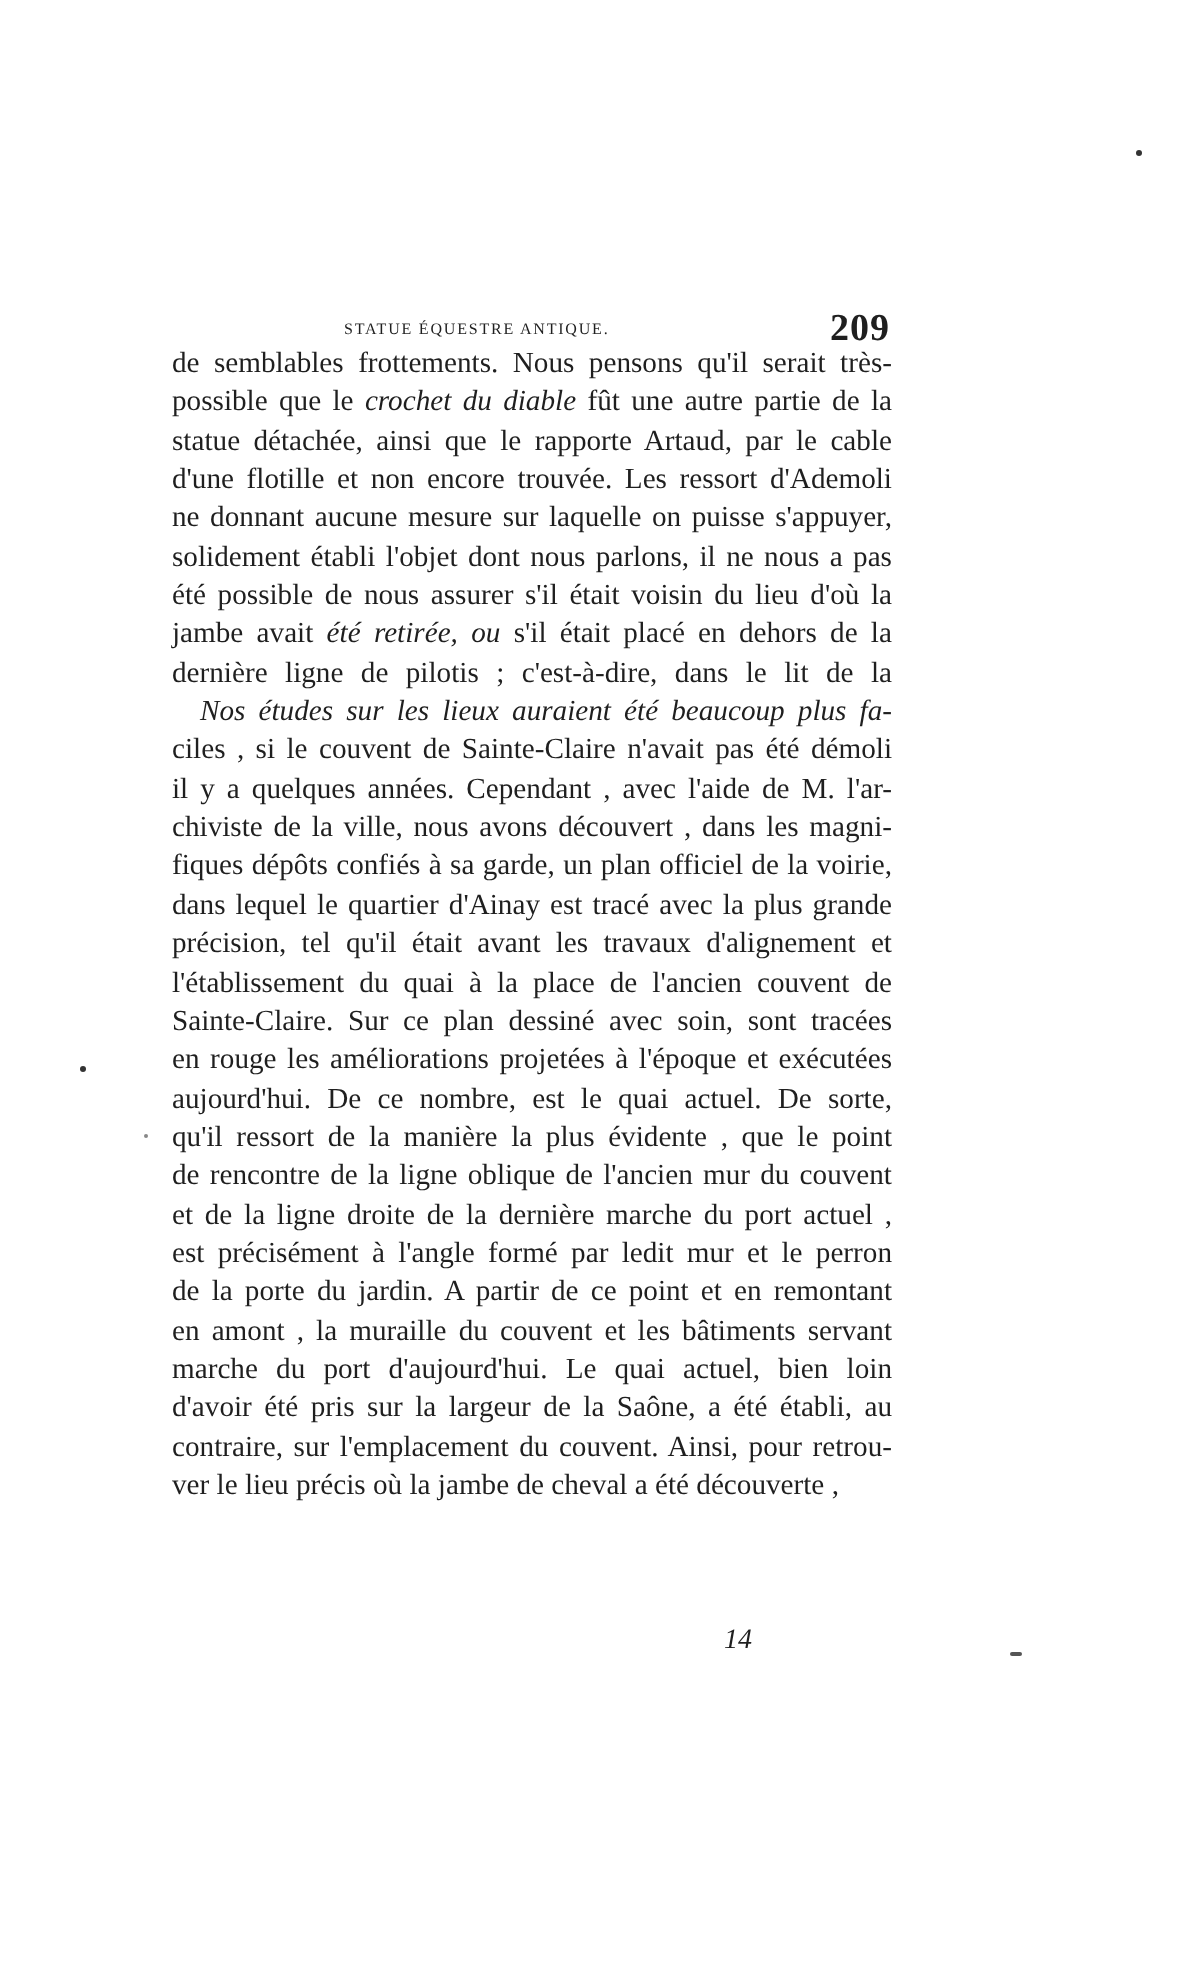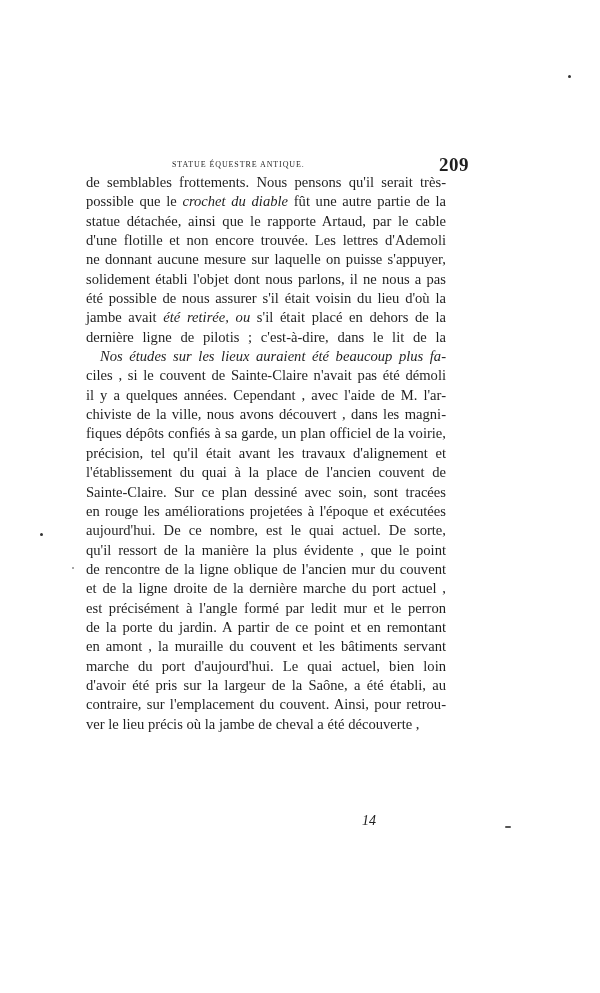--- a/index.html
+++ b/index.html
@@ -2,21 +2,21 @@
 <html><head>
   <meta charset="utf-8">
   <style>
     html, body { margin: 0; padding: 0; }
     body {
       width: 600px; height: 993px; background: #ffffff; position: relative; overflow: hidden;
       font-family: "Liberation Serif", "DejaVu Serif", serif; color: #1f1f1f;
     }
     .page { position: absolute; left: 0; top: 0; width: 600px; height: 993px; }
     .running-head {
-      position: absolute; top: 156px; left: 86px; width: 359px; height: 16px; padding-left: 24px;
+      position: absolute; top: 156px; left: 86px; width: 359px; height: 16px;
     }
     .running-title {
       position: absolute; left: 86px; top: 0; font-size: 10px; letter-spacing: 0.9px;
       font-variant: small-caps; text-transform: lowercase; font-variant-caps: all-small-caps;
       font-size: 12px;
     }
     .running-title { text-transform: none; }
     .folio {
       position: absolute; right: 0; top: -2px; font-size: 19px; font-weight: bold; letter-spacing: 0.5px;
     }
@@ -41,31 +41,32 @@
 <div class="page">
   <div class="running-head" style="left:0;width:445px;">
     <span class="running-title" style="left:172px;">STATUE ÉQUESTRE ANTIQUE.</span>
     <span class="folio">209</span>
   </div>
 
   <div class="body-text" id="body-text">
       <span class="line"><span>de semblables frottements. Nous pensons qu'il serait très-</span></span>
       <span class="line"><span>possible que le </span><i>crochet du diable</i><span> fût une autre partie de la</span></span>
       <span class="line"><span>statue détachée, ainsi que le rapporte Artaud, par le cable</span></span>
-      <span class="line"><span>d'une flotille et non encore trouvée. Les lettres d'Ademoli</span></span>
+      <span class="line"><span>d'une flotille et non encore trouvée. Les ressort d'Ademoli</span></span>
       <span class="line"><span>ne donnant aucune mesure sur laquelle on puisse s'appuyer,</span></span>
       <span class="line"><span>solidement établi l'objet dont nous parlons, il ne nous a pas</span></span>
       <span class="line"><span>été possible de nous assurer s'il était voisin du lieu d'où la</span></span>
       <span class="line"><span>jambe avait </span><i>été retirée, ou</i><span> s'il était placé en dehors de la</span></span>
       <span class="line"><span>dernière ligne de pilotis ; c'est-à-dire, dans le lit de la</span></span>
       <span class="line indent"><span>Nos études sur les lieux auraient été beaucoup plus fa-</span></span>
       <span class="line"><span>ciles , si le couvent de Sainte-Claire n'avait pas été démoli</span></span>
       <span class="line"><span>il y a quelques années. Cependant , avec l'aide de M. l'ar-</span></span>
       <span class="line"><span>chiviste de la ville, nous avons découvert , dans les magni-</span></span>
       <span class="line"><span>fiques dépôts confiés à sa garde, un plan officiel de la voirie,</span></span>
+      <span class="line"><span>dans lequel le quartier d'Ainay est tracé avec la plus grande</span></span>
       <span class="line"><span>précision, tel qu'il était avant les travaux d'alignement et</span></span>
       <span class="line"><span>l'établissement du quai à la place de l'ancien couvent de</span></span>
       <span class="line"><span>Sainte-Claire. Sur ce plan dessiné avec soin, sont tracées</span></span>
       <span class="line"><span>en rouge les améliorations projetées à l'époque et exécutées</span></span>
       <span class="line"><span>aujourd'hui. De ce nombre, est le quai actuel. De sorte,</span></span>
       <span class="line"><span>qu'il ressort de la manière la plus évidente , que le point</span></span>
       <span class="line"><span>de rencontre de la ligne oblique de l'ancien mur du couvent</span></span>
       <span class="line"><span>et de la ligne droite de la dernière marche du port actuel ,</span></span>
       <span class="line"><span>est précisément à l'angle formé par ledit mur et le perron</span></span>
       <span class="line"><span>de la porte du jardin. A partir de ce point et en remontant</span></span>

